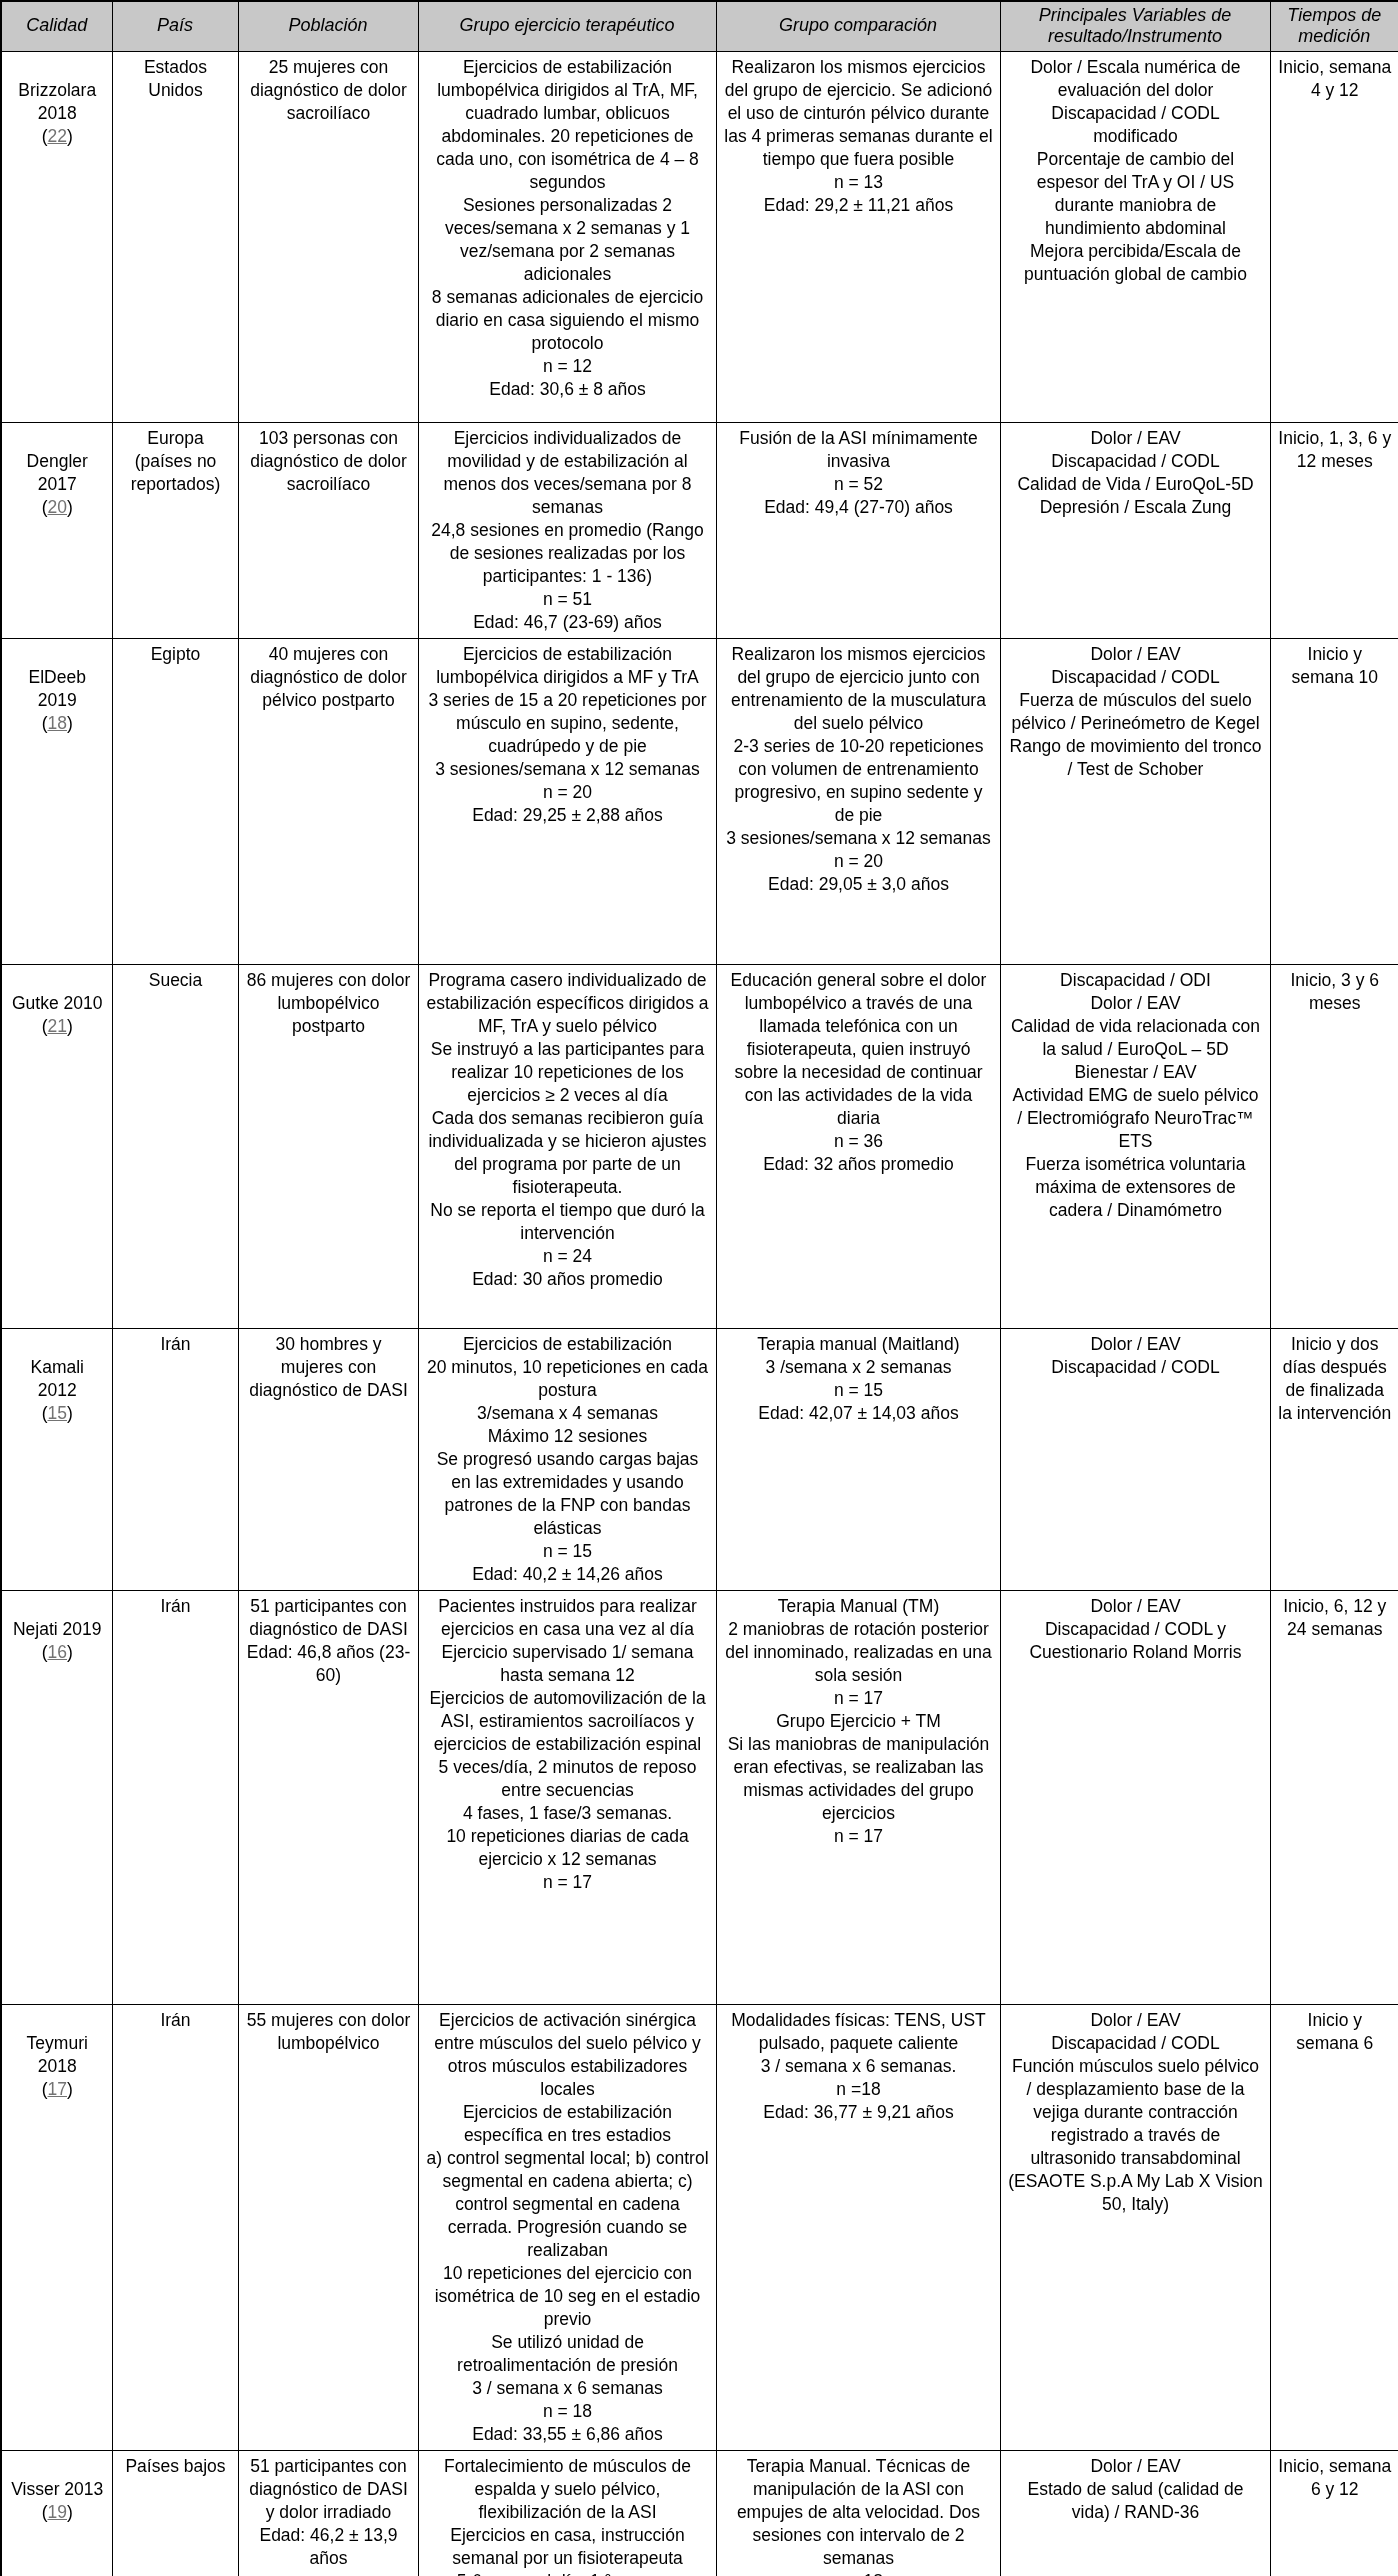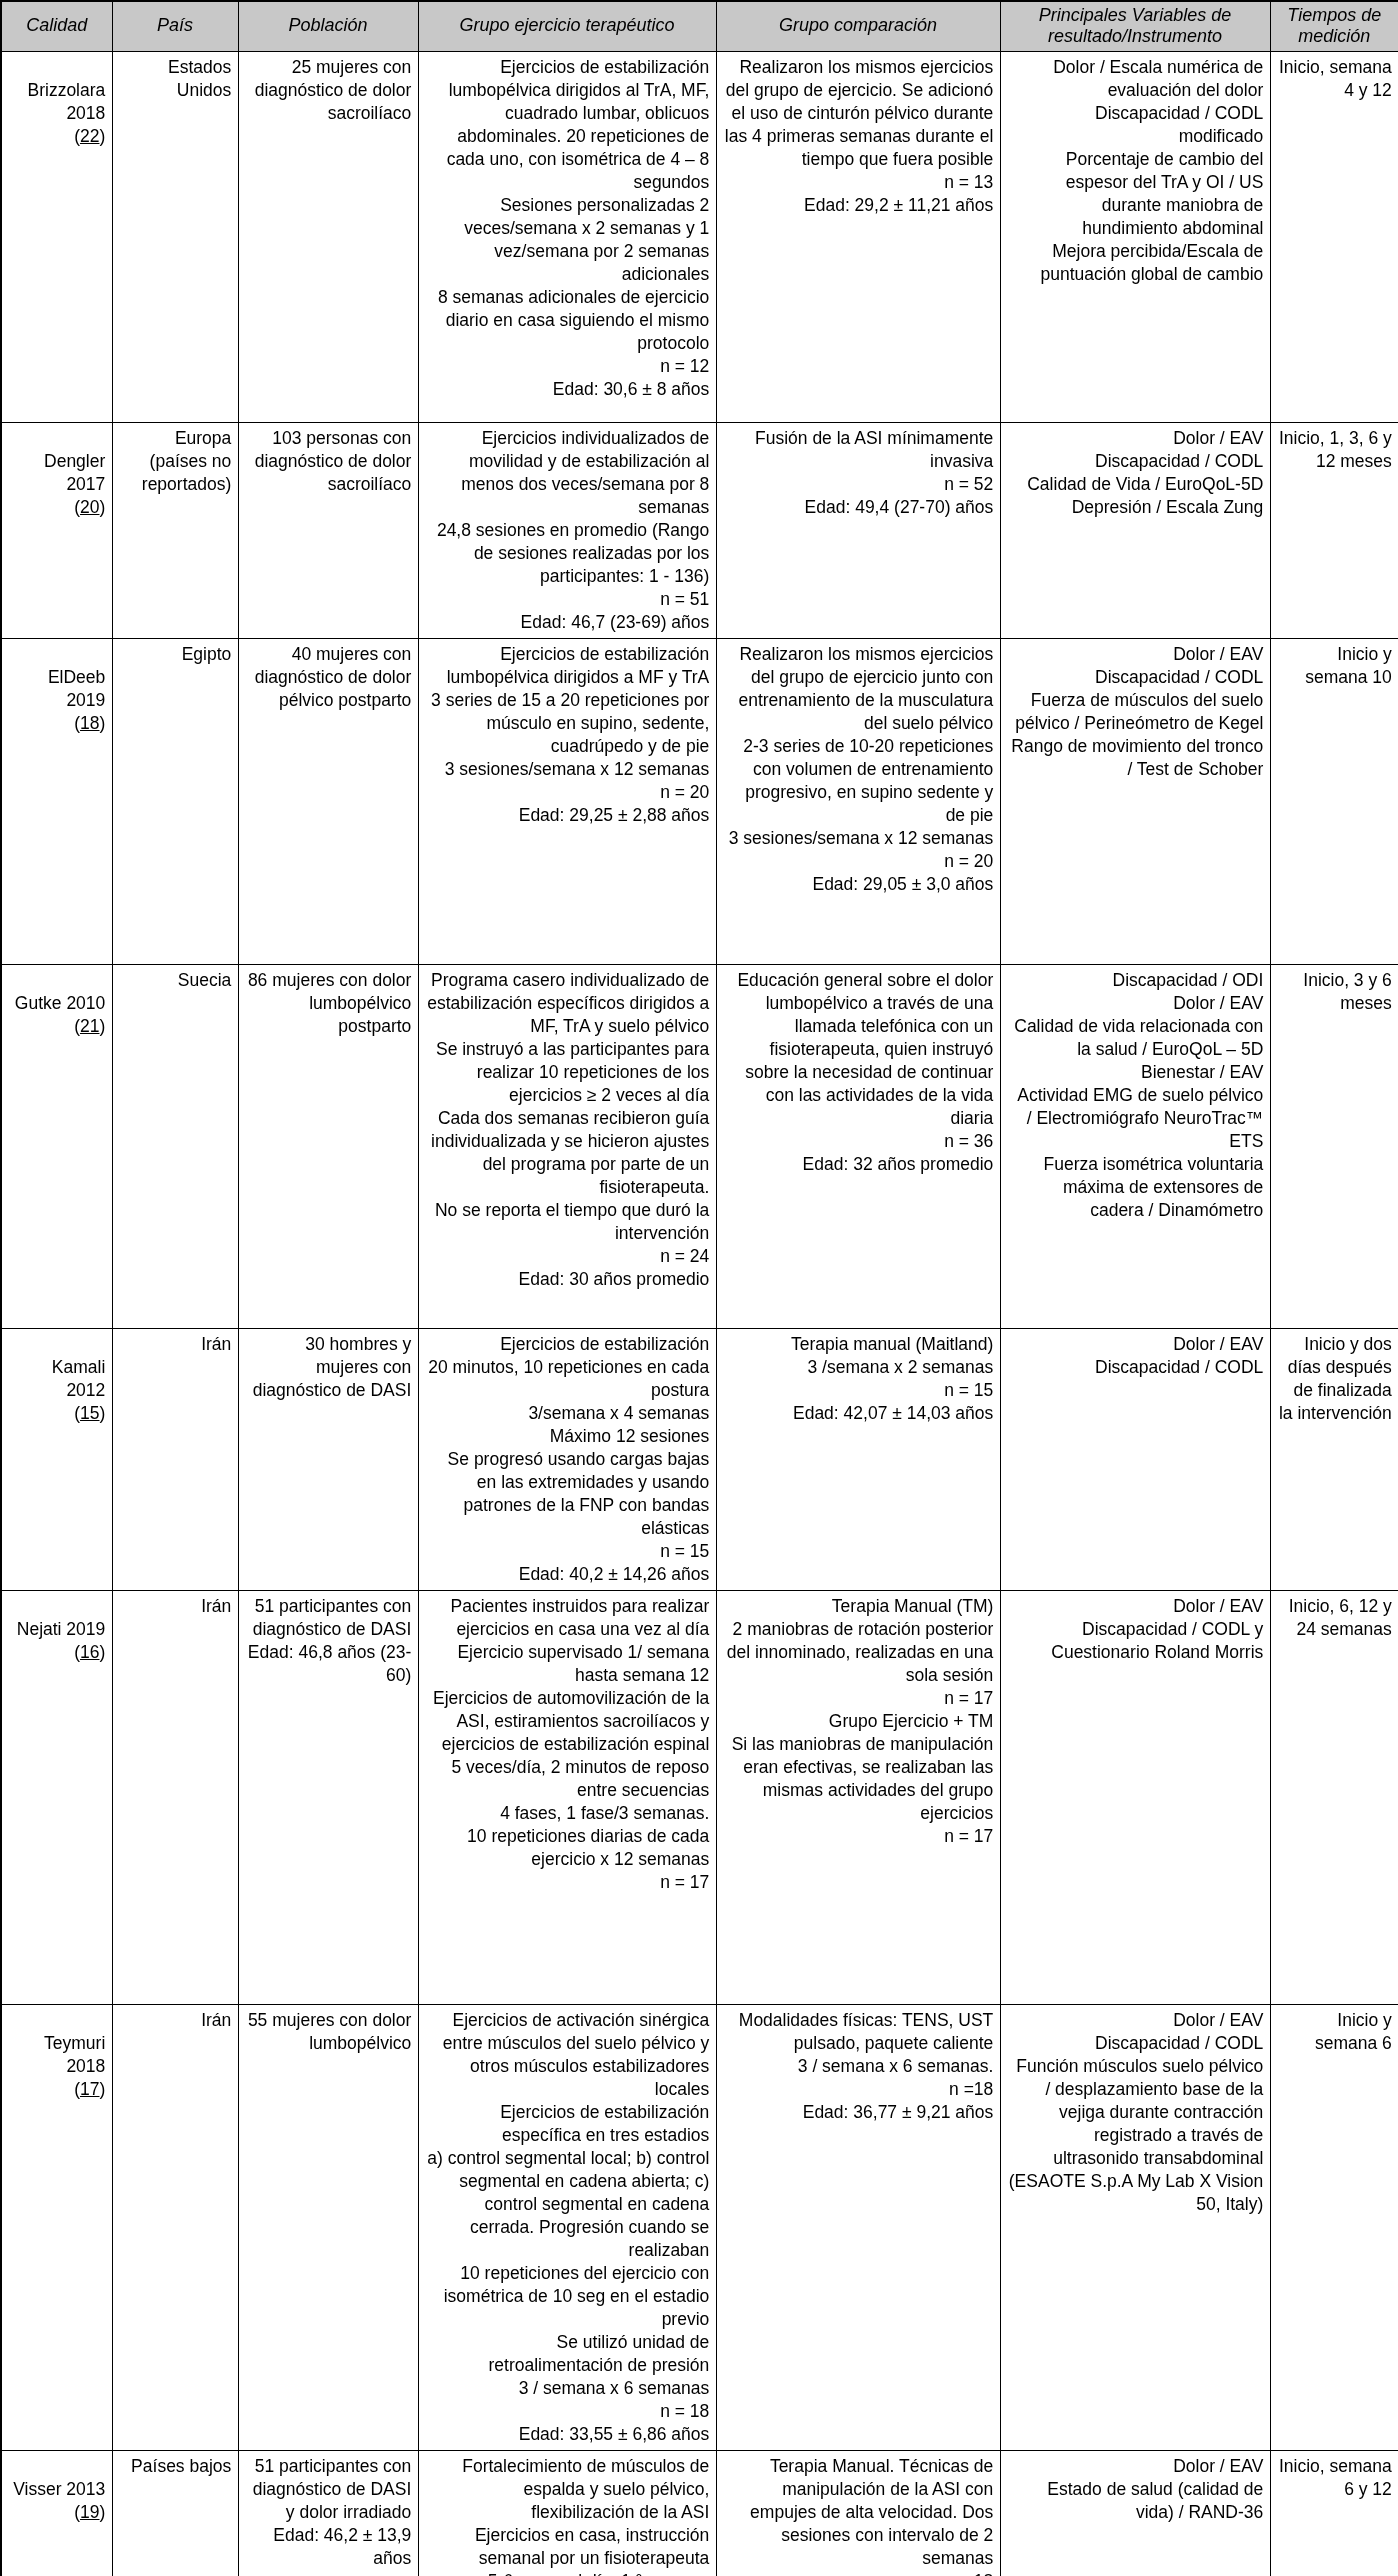--- a/index.html
+++ b/index.html
@@ -32,21 +32,21 @@
     font-weight: normal;
     font-size: 18px;
     line-height: 21.6px;
     text-align: center;
     vertical-align: middle;
     padding: 2.1px 5.2px;
     border-bottom: 1.5px solid #000000;
   }
   tbody td {
     vertical-align: top;
-    text-align: right;
+    text-align: center;
     font-size: 17.5px;
     line-height: 23px;
     padding: 4.1px 6.2px 4.1px 7.2px;
     white-space: pre-line;
   }
   tbody tr:nth-child(1) { height: 371px; }
   tbody tr:nth-child(2) { height: 208px; }
   tbody tr:nth-child(3) { height: 326px; }
   tbody tr:nth-child(4) { height: 364px; }
   tbody tr:nth-child(5) { height: 259px; }
@@ -55,21 +55,21 @@
   tbody tr:nth-child(8) { height: 416px; }
   .study-name {
     display: inline;
     margin-top: 24px;
   }
   .ref-wrap {
     display: block;
     white-space: nowrap;
   }
   a.ref-link {
-    color: #000000;
+    color: #737373;
     text-decoration: underline;
     cursor: pointer;
   }
 </style>
 </head>
 <body>
 
 <table class="studies">
   <colgroup>
     <col style="width:111px">

